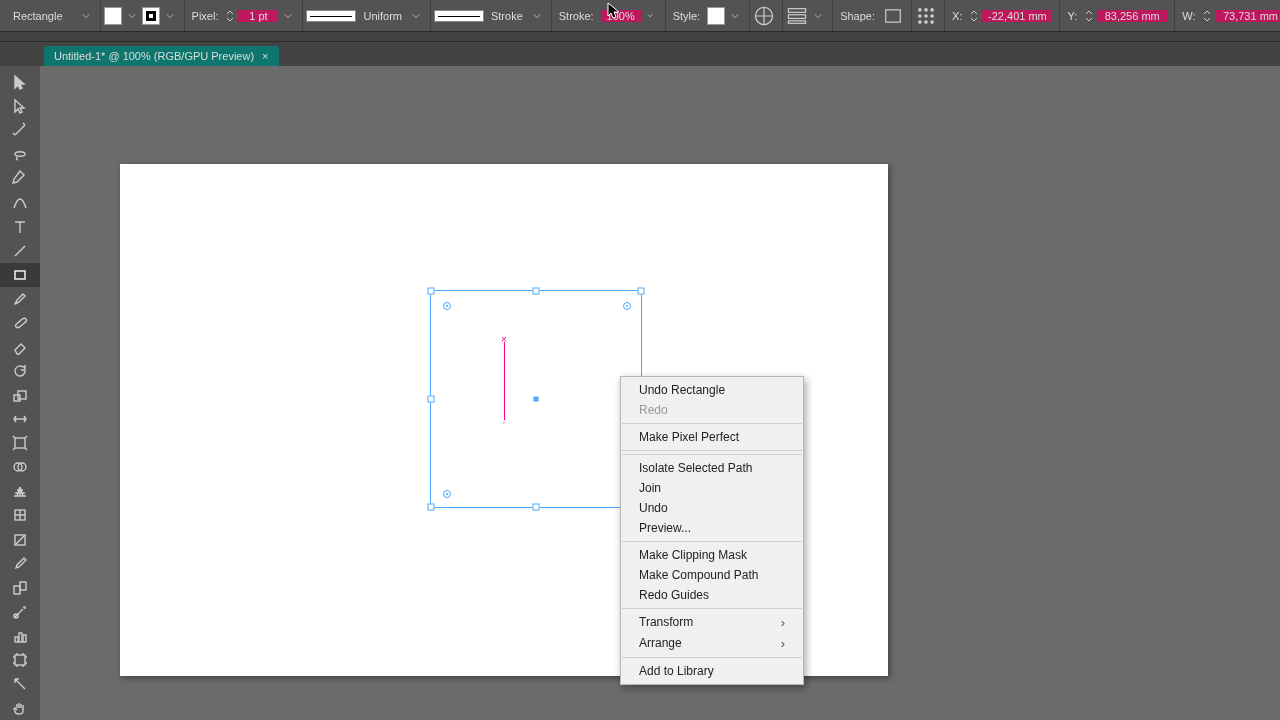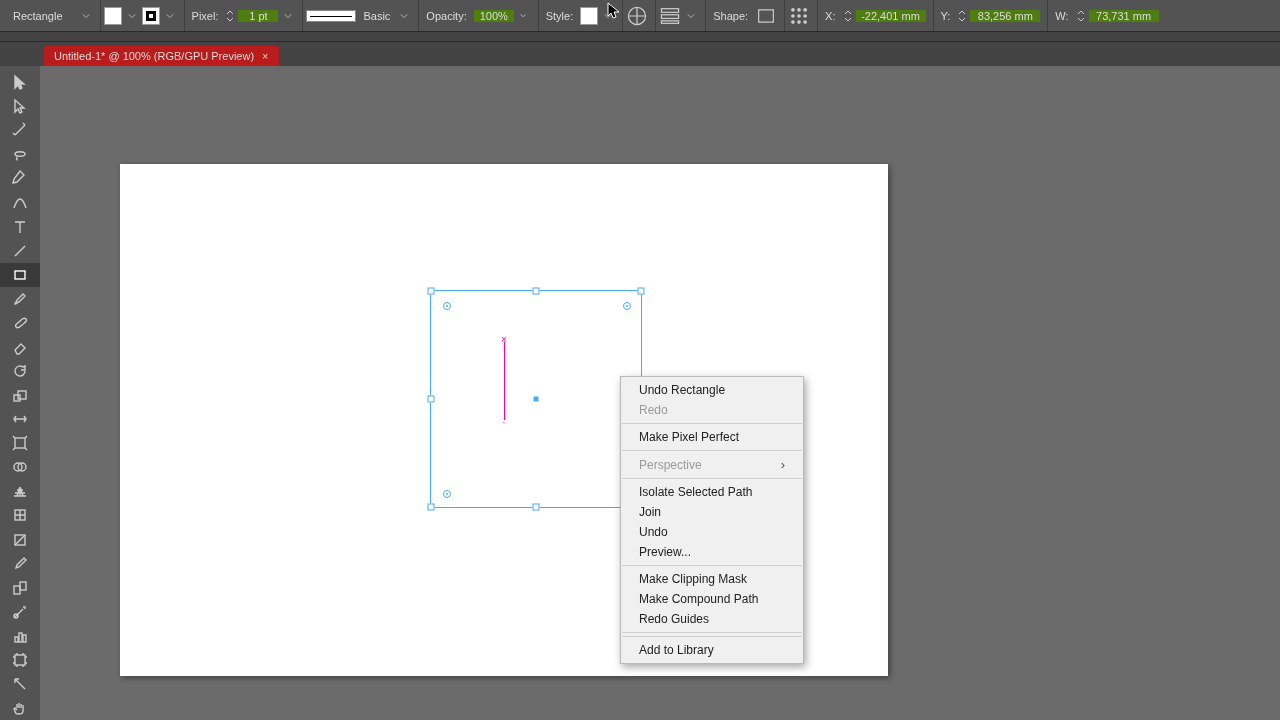--- a/index.html
+++ b/index.html
@@ -6,55 +6,55 @@
 body { width: 1280px; height: 720px; overflow: hidden; background: #535353; position: relative; }
 
 .topbar { height: 32px; background: #535353; display: flex; align-items: center; padding: 0 6px; gap: 4px; color: #ddd; font-size: 11px; border-bottom: 1px solid #2a2a2a; }
 .topbar .label { padding: 0 4px; white-space: nowrap; }
 .topbar .swatch { width: 18px; height: 18px; border: 1px solid #999; display: inline-block; }
 .topbar .swatch.fill { background: #fff; }
 .topbar .swatch.strokebox { background: #fff; position: relative; }
 .topbar .swatch.strokebox::after { content:""; position:absolute; inset:3px; border:3px solid #000; }
 .topbar .dd { width: 14px; height: 14px; display:inline-flex; align-items:center; justify-content:center; cursor:pointer; }
 .topbar .dd svg { width: 8px; height: 8px; }
-.topbar .numbox { background:#4d7c0f; color:#ddd; border:none; width: 70px; font-size:11px; text-align:center; }
+.topbar .numbox { background:#be185d; color:#ddd; border:none; width: 70px; font-size:11px; text-align:center; }
 .topbar .numbox.small { width: 40px; }
 .topbar .seg { display:flex; align-items:center; gap:3px; padding: 0 3px; border-left:1px solid #404040; height:100%; }
 .topbar .seg.first { border-left:none;gap:12px; }
 .topbar .linebox { width: 50px; height: 12px; background: #fff; border:1px solid #888; position:relative; }
 .topbar .linebox::after { content:""; position:absolute; top:50%; left:3px; right:3px; height:1px; background:#000; }
 .topbar .iconbtn { width:22px; height:22px; display:inline-flex; align-items:center; justify-content:center; cursor:pointer; }
 .topbar .spin { display:flex; flex-direction:column; gap:1px; }
 .topbar .spin div { width:10px; height:6px; display:flex; align-items:center; justify-content:center; cursor:pointer; }
 
 .menubar { height: 10px; background: #434343; border-bottom: 1px solid #2a2a2a; }
 
 .tabrow { height: 24px; background: #434343; display:flex; align-items:flex-end; padding-left: 44px; }
-.tab { background:#b91c1c; color:#ddd; font-size:11px; padding: 4px 10px; border-top-left-radius:3px; border-top-right-radius:3px; display:flex; align-items:center; gap:8px; }
+.tab { background:#0f766e; color:#ddd; font-size:11px; padding: 4px 10px; border-top-left-radius:3px; border-top-right-radius:3px; display:flex; align-items:center; gap:8px; }
 .tab .close { font-size:11px; cursor:pointer; }
 
 .workspace { position:absolute; top: 66px; left: 40px; right:0; bottom:0; background:#6b6b6b; }
 .artboard { position:absolute; left: 80px; top: 98px; width: 768px; height: 512px; background:#fff; box-shadow: 2px 2px 6px rgba(0,0,0,0.4); }
 
 .toolbar { position:absolute; top:66px; left:0; width:40px; bottom:0; background:#535353; display:flex; flex-direction:column; padding-top:4px; }
 .toolbar .tool { width:40px; height:25px; display:flex; align-items:center; justify-content:center; cursor:pointer; color:#ccc; }
 .toolbar .tool.sel { background:#3a3a3a; }
 .toolbar .tool svg { width:16px; height:16px; stroke:#ccc; fill:none; stroke-width:1.4; }
 .toolbar .tool.sel svg { stroke:#fff; }
 
 .selection { position:absolute; border:1px solid #4aa8ff; }
 .handle { position:absolute; width:7px; height:7px; background:#fff; border:1px solid #4aa8ff; transform:translate(-50%,-50%); }
 .corner-circ { position:absolute; width:8px; height:8px; border:1px solid #4aa8ff; border-radius:50%; transform:translate(-50%,-50%); }
 .corner-circ::after { content:""; position:absolute; inset:2px; border-radius:50%; background:#4aa8ff; }
 .center-dot { position:absolute; width:5px; height:5px; background:#4aa8ff; transform:translate(-50%,-50%); }
 .pink-line { position:absolute; width:1px; background:#f09; }
 .pink-x { position:absolute; color:#f09; font-size:10px; transform:translate(-50%,-50%); }
 
 .ctxmenu { position:absolute; background:#f0f0f0; border:1px solid #b8b8b8; box-shadow:2px 3px 8px rgba(0,0,0,0.35); font-size:12px; color:#222; padding:3px 0; width:184px; }
-.ctxmenu .item { padding:3px 18px; white-space:nowrap; cursor:default; display:flex; justify-content:space-between; align-items:flex-end; }
+.ctxmenu .item { padding:3px 18px; white-space:nowrap; cursor:default; display:flex; justify-content:space-between; align-items:flex-start; }
 .ctxmenu .item.disabled { color:#9a9a9a; }
 .ctxmenu .sub::after { content:"›"; font-size:13px; color:#555; }
 .ctxmenu .sep { height:1px; background:#cfcfcf; margin:3px 1px; }
 
 .cursor { position:absolute; width:14px; height:18px; pointer-events:none; }
 </style>
 </head>
 <body>
 
 <div class="topbar">
@@ -96,29 +96,38 @@
     </div>
     <input class="numbox small" value="1 pt" style="">
     <span class="dd">
         <svg viewBox="0 0 10 10">
           <path d="M1 3l4 4 4-4" stroke="#ccc" fill="none"></path>
         </svg>
       </span>
   </div>
   <div class="seg">
     <span class="linebox"></span>
-    <span class="label">Basic</span>
-    <span class="dd">
-        <svg viewBox="0 0 10 10">
-          <path d="M1 3l4 4 4-4" stroke="#ccc" fill="none"></path>
-        </svg>
-      </span>
-  </div>
-  <div class="seg">
-    <span class="label">Opacity:</span>
+    <span class="label">Uniform</span>
+    <span class="dd">
+        <svg viewBox="0 0 10 10">
+          <path d="M1 3l4 4 4-4" stroke="#ccc" fill="none"></path>
+        </svg>
+      </span>
+  </div>
+  <div class="seg">
+    <span class="linebox"></span>
+    <span class="label">Stroke</span>
+    <span class="dd">
+        <svg viewBox="0 0 10 10">
+          <path d="M1 3l4 4 4-4" stroke="#ccc" fill="none"></path>
+        </svg>
+      </span>
+  </div>
+  <div class="seg">
+    <span class="label">Stroke:</span>
     <input class="numbox small" value="100%" style="">
     <span class="dd">
         <svg viewBox="0 0 10 10">
           <path d="M1 3l3 3 3-3" stroke="#ccc" fill="none"></path>
         </svg>
       </span>
   </div>
   <div class="seg">
     <span class="label">Style:</span>
     <span class="swatch fill"></span>
@@ -408,23 +417,20 @@
       <span>Undo Rectangle</span>
     </div>
     <div class="item disabled">
       <span>Redo</span>
     </div>
     <div class="sep"></div>
     <div class="item">
       <span>Make Pixel Perfect</span>
     </div>
     <div class="sep"></div>
-    <div class="item disabled sub">
-      <span>Perspective</span>
-    </div>
     <div class="sep"></div>
     <div class="item">
       <span>Isolate Selected Path</span>
     </div>
     <div class="item">
       <span>Join</span>
     </div>
     <div class="item">
       <span>Undo</span>
     </div>
@@ -435,20 +441,26 @@
     <div class="item">
       <span>Make Clipping Mask</span>
     </div>
     <div class="item">
       <span>Make Compound Path</span>
     </div>
     <div class="item">
       <span>Redo Guides</span>
     </div>
     <div class="sep"></div>
+    <div class="item sub">
+      <span>Transform</span>
+    </div>
+    <div class="item sub">
+      <span>Arrange</span>
+    </div>
     <div class="sep"></div>
     <div class="item">
       <span>Add to Library</span>
     </div>
   </div>
 
 <svg class="cursor" style="left:607px; top:2px;" viewBox="0 0 14 18">
     <path d="M1 1l0 13 3-3 2 5 3-1-2-5 5 0z" fill="#000" stroke="#fff" stroke-width="1"></path>
   </svg>
 

